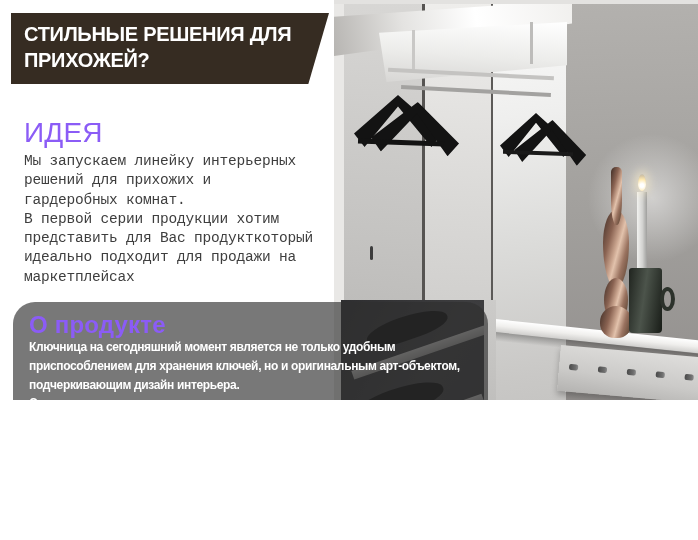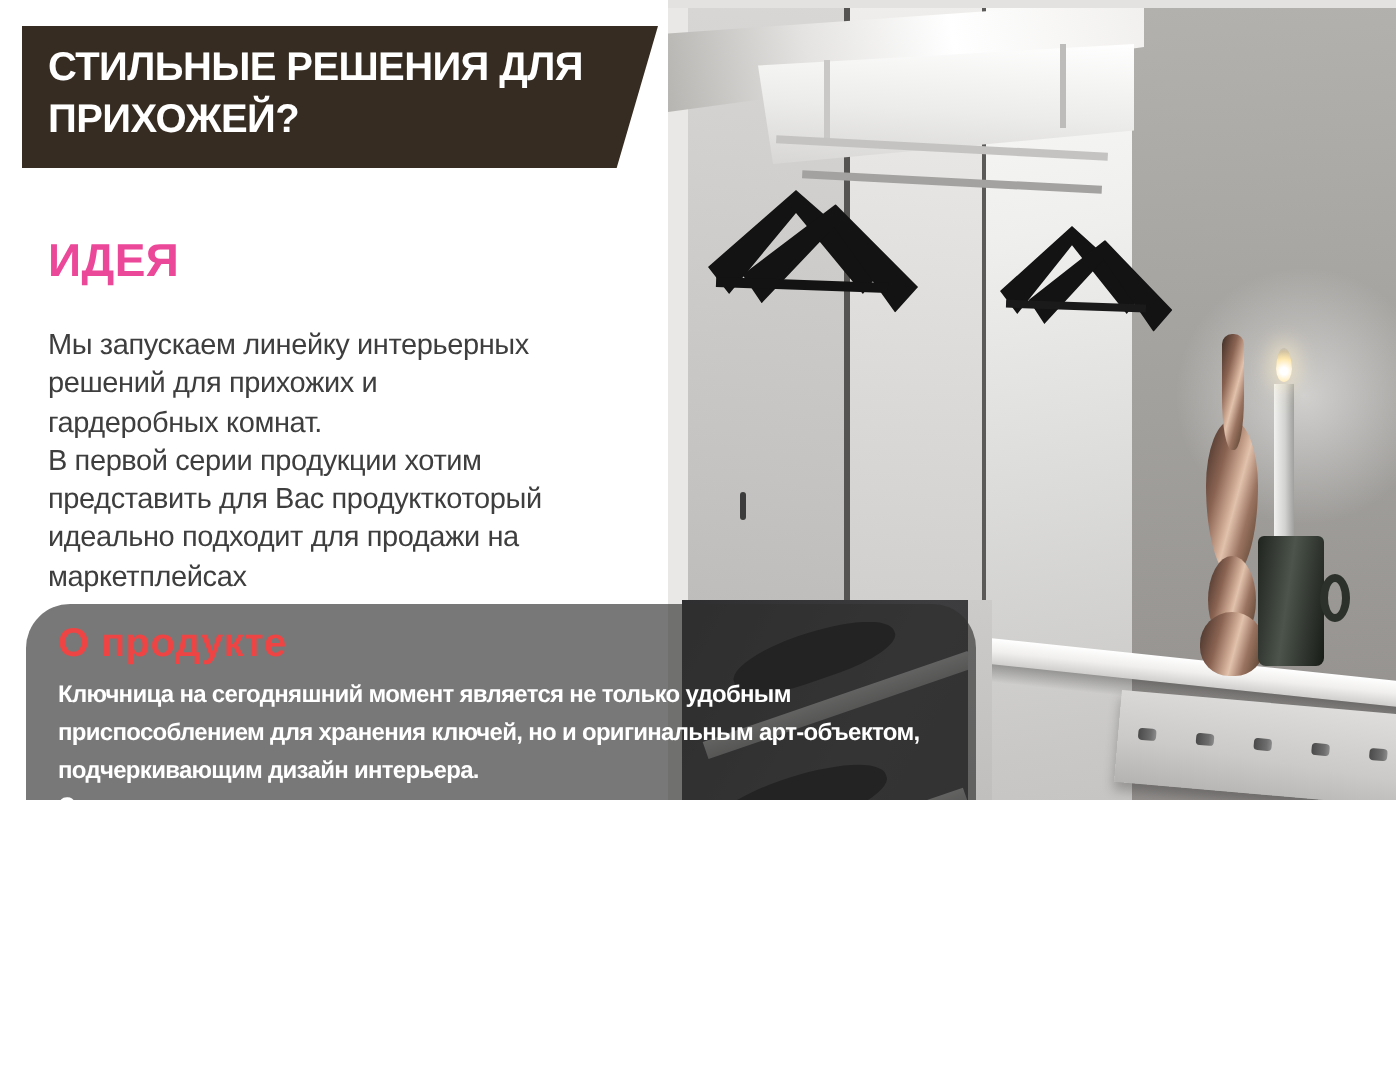--- a/index.html
+++ b/index.html
@@ -13,25 +13,25 @@
   
   .banner{
     left:0;top:13px;width:318px;height:71px;background:#362c22;
     clip-path:polygon(0 0,100% 0,93.5% 100%,0 100%);
   }
   .banner-title{
     left:13px;top:8px;width:294px;color:#ffffff;font-weight:bold;
     font-size:20px;line-height:26px;letter-spacing:-0.3px;
   }
   .idea-heading{
-    left:13px;top:117px;color:#ec4899;font-weight:bold;font-size:23px;letter-spacing:0.2px;
+    left:13px;top:117px;color:#8b5cf6;font-weight:normal;font-size:28px;letter-spacing:0.2px;
   }
   .idea-lines{
-    left:13px;top:164px;width:306px;color:#3e3e3e;font-size:14.5px;line-height:19.3px;
-    letter-spacing:-0.2px;white-space:pre-line;
+    left:13px;top:152px;width:306px;color:#3e3e3e;font-size:14.5px;line-height:19.3px;
+    letter-spacing:-0.2px;white-space:pre-line;font-family:Liberation Mono, monospace;
   }
 
   
   .photo{left:323px;top:0;width:375px;height:533px;overflow:hidden;
     background:linear-gradient(178deg,#b4b2af 0%,#a2a09d 40%,#928f8d 75%,#8d8b89 100%);}
   .photo *{position:absolute;}
   .ph-edge-white{left:0;top:0;width:10px;height:533px;background:#e9e8e6;}
   .ph-wardrobe{left:10px;top:0;width:78px;height:533px;background:linear-gradient(185deg,#d8d7d5 0%,#c4c3c1 45%,#a9a8a6 100%);}
   .ph-door-line{left:88px;top:0;width:3px;height:533px;background:#565452;}
   .ph-handle{left:36px;top:246px;width:3px;height:14px;background:#3c3c3c;border-radius:2px;}
@@ -98,21 +98,21 @@
   .sh3{left:10px;top:158px;width:88px;height:26px;}
   .ph-rack-edge{left:150px;top:300px;width:12px;height:233px;background:linear-gradient(#cccbc9,#b0afad);}
   .ph-bottom-strip{left:0;top:527px;width:375px;height:6px;background:#cdcdcb;}
 
   
   .panel{
     left:2px;top:302px;width:475px;height:231px;border-radius:22px;
     background:rgba(47,47,48,0.65);
   }
   .panel-heading{
-    left:16px;top:9px;color:#ef4444;font-weight:bold;font-size:20px;letter-spacing:0.2px;
+    left:16px;top:9px;color:#8b5cf6;font-weight:bold;font-size:24px;letter-spacing:0.2px;
   }
   .panel-lines{
     left:16px;top:36px;width:452px;color:#ffffff;font-weight:bold;
     font-size:12px;line-height:18.8px;letter-spacing:-0.35px;white-space:pre-line;
   }
 
   
   .watermark{left:590px;top:488px;width:104px;height:44px;opacity:0.88;}
   .wm-dot{position:absolute;background:#cbcbc9;border-radius:50%;}
   .wd1{left:8px;top:6px;width:8px;height:8px;}

